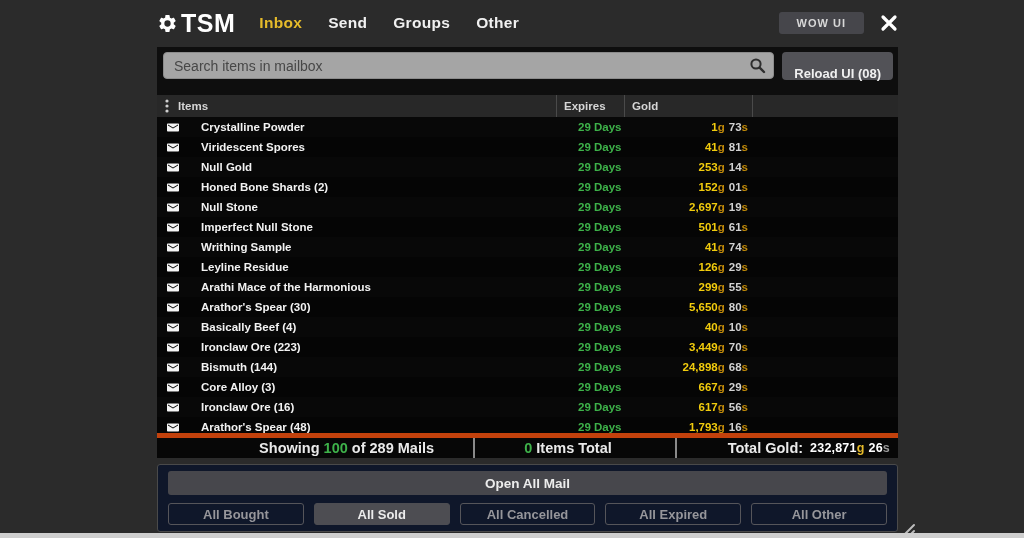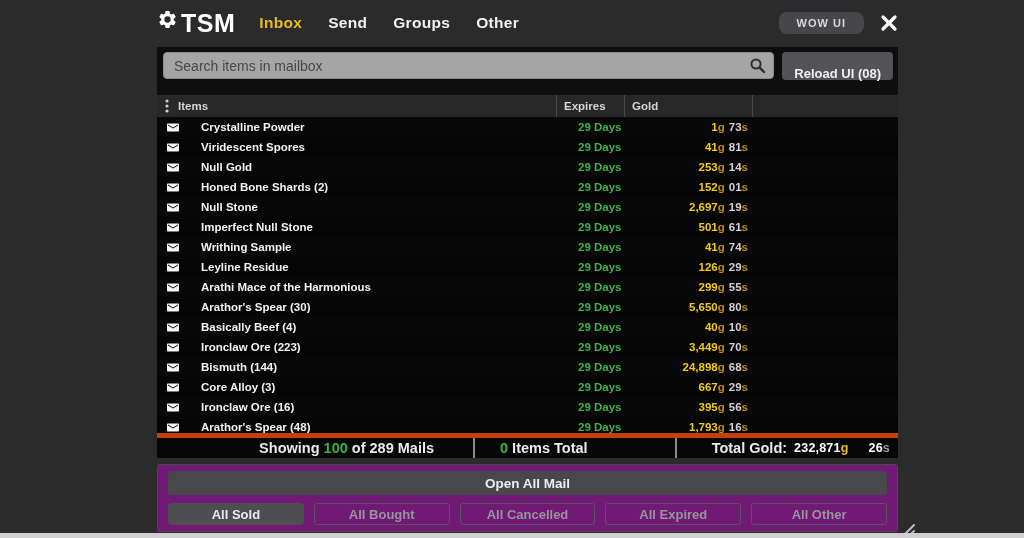--- a/index.html
+++ b/index.html
@@ -12,28 +12,28 @@
   }
   .window {
     position:absolute; left:0; top:0; width:1024px; height:533px;
     background:#2b2b2b;
   }
   
   .topbar {
     position:absolute; left:157px; top:0; width:741px; height:46px;
     display:flex; align-items:center;
   }
-  .logo { display:flex; gap:3px; margin-right:24px; }
+  .logo { display:flex; align-items:center; gap:3px; margin-right:24px; }
   .logo .gear { width:21px; height:21px; display:inline-flex; }
   .logo .logo-text { color:#ffffff; font-size:25px; font-weight:800; letter-spacing:0.5px; }
   .tabs { display:flex; gap:26px; align-items:center; flex:1; }
   .tab { color:#f1f1f1; font-size:15.5px; font-weight:700; letter-spacing:0.3px; cursor:pointer; }
   .tab.active { color:var(--accent-yellow); }
   .wowui-btn {
-    background:#46464b; color:#d8d8d8; border:none; border-radius:8px;
+    background:#46464b; color:#d8d8d8; border:none; border-radius:3px;
     font-family:inherit; font-size:11px; font-weight:700; letter-spacing:1px;
     padding:5px 18px; margin-right:16px; cursor:pointer;
   }
   .close-x { width:18px; height:18px; display:inline-flex; cursor:pointer; }
 
   
   .panel {
     position:absolute; left:157px; top:47px; width:741px; height:411px;
     background:#0e0e0e; display:flex; flex-direction:column;
   }
@@ -73,34 +73,34 @@
   .gn { color:var(--gold-text); }
   .cl { color:var(--coin-letter); }
   .sn { color:var(--silver-text); margin-left:4px; }
 
   .tfoot {
     flex:1; background:#070707; border-top:5px solid #c2410c;
     display:flex; align-items:center; color:#eaeaea; font-weight:700;gap:25px;
   }
   .fcell { font-size:14.5px; white-space:nowrap; }
   .f1 { flex:1; text-align:right; padding-right:14px; }
-  .f2 { width:150px; text-align:left; padding-right:14px; }
+  .f2 { width:150px; text-align:center; padding-right:14px; }
   .f3 { width:196px; text-align:right; padding-right:8px; display:flex; align-items:center; justify-content:flex-end; gap:7px; }
   .vdiv { width:2px; height:20px; background:#8a8a8a; }
   .green-num { color:var(--green); }
   .total-money { font-size:12.5px; letter-spacing:0.2px; }
   .total-money .tg { color:#ffffff; }
   .total-money .tgl { color:var(--accent-yellow); }
-  .total-money .ts { color:#ffffff; margin-left:20px; }
+  .total-money .ts { color:#ffffff; margin-left:4px; }
   .total-money .tsl { color:#9a9a9a; }
 
   
   .actions-box {
     position:absolute; left:157px; top:464px; width:741px; height:68px;
-    background:#701a75; border:1px solid #4a4a4a; border-radius:3px;
+    background:#0f172a; border:1px solid #4a4a4a; border-radius:3px;
     padding:6px 10px; display:flex; flex-direction:column; gap:8px;
   }
   .open-all-btn {
     width:100%; height:24px; background:#47474c; color:#ececec; border:none;
     border-radius:3px; font-family:inherit; font-size:13.5px; font-weight:700; cursor:pointer;
   }
   .filter-row { display:flex; gap:10px; flex:1; }
   .filter-btn {
     flex:1; background:transparent; border:1px solid #55555a; border-radius:3px;
     color:#96969b; font-family:inherit; font-size:13px; font-weight:700; cursor:pointer;
@@ -354,21 +354,21 @@
         <div class="trow grid-cols">
           <span class="cell items">
             <span class="micon">
               <svg viewBox="0 0 24 20">
                 <path fill="#f5f5f5" d="M22 2H2C.9 2 .01 2.9.01 4L0 16c0 1.1.9 2 2 2h20c1.1 0 2-.9 2-2V4c0-1.1-.9-2-2-2zm0 4l-10 6L2 6V4l10 6 10-6v2z"></path>
               </svg>
             </span>
             <span class="iname">Ironclaw Ore (16)</span>
           </span>
           <span class="cell exp">29 Days</span>
-          <span class="cell gold"><span class="gn">395</span><span class="cl g">g</span><span class="sn">56</span><span class="cl s">s</span></span>
+          <span class="cell gold"><span class="gn">617</span><span class="cl g">g</span><span class="sn">56</span><span class="cl s">s</span></span>
           <span class="cell rest"></span>
         </div>
         <div class="trow grid-cols">
           <span class="cell items">
             <span class="micon">
               <svg viewBox="0 0 24 20">
                 <path fill="#f5f5f5" d="M22 2H2C.9 2 .01 2.9.01 4L0 16c0 1.1.9 2 2 2h20c1.1 0 2-.9 2-2V4c0-1.1-.9-2-2-2zm0 4l-10 6L2 6V4l10 6 10-6v2z"></path>
               </svg>
             </span>
             <span class="iname">Arathor's Spear (48)</span>
@@ -394,22 +394,22 @@
       <span class="fcell f3">
         <span>Total Gold:</span>
         <span class="total-money"><span class="tg">232,871</span><span class="tgl">g</span><span class="ts">26</span><span class="tsl">s</span></span>
       </span>
     </div>
   </div>
 
   <div class="actions-box">
     <button class="open-all-btn">Open All Mail</button>
     <div class="filter-row">
+        <button class="filter-btn">All Bought</button>
         <button class="filter-btn active">All Sold</button>
-        <button class="filter-btn">All Bought</button>
         <button class="filter-btn">All Cancelled</button>
         <button class="filter-btn">All Expired</button>
         <button class="filter-btn">All Other</button>
       </div>
   </div>
 
   <span class="grip">
     <svg viewBox="0 0 17 17">
         <path d="M15 4 L4 15 M15 10 L10 15" stroke="#bdbdbd" stroke-width="2" stroke-linecap="round"></path>
       </svg>

